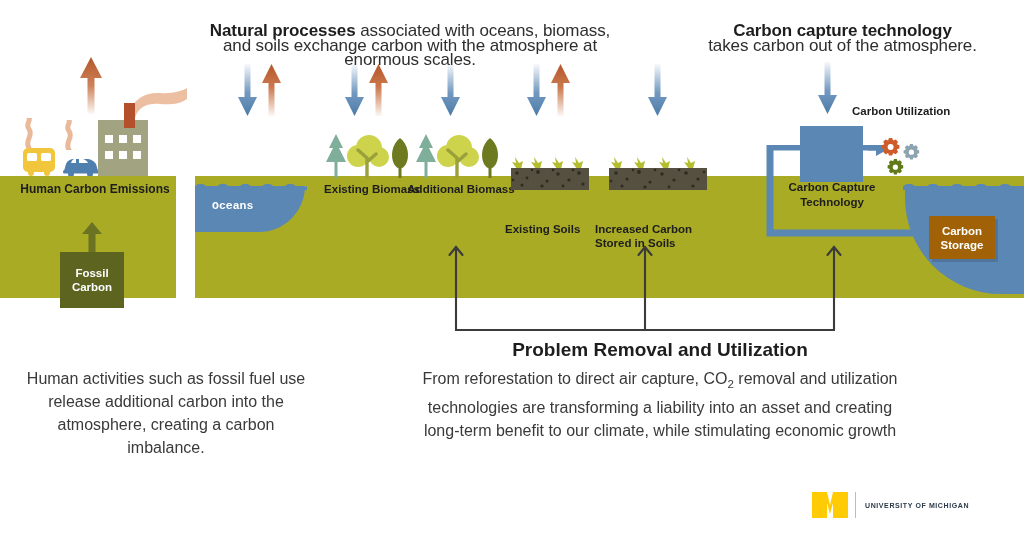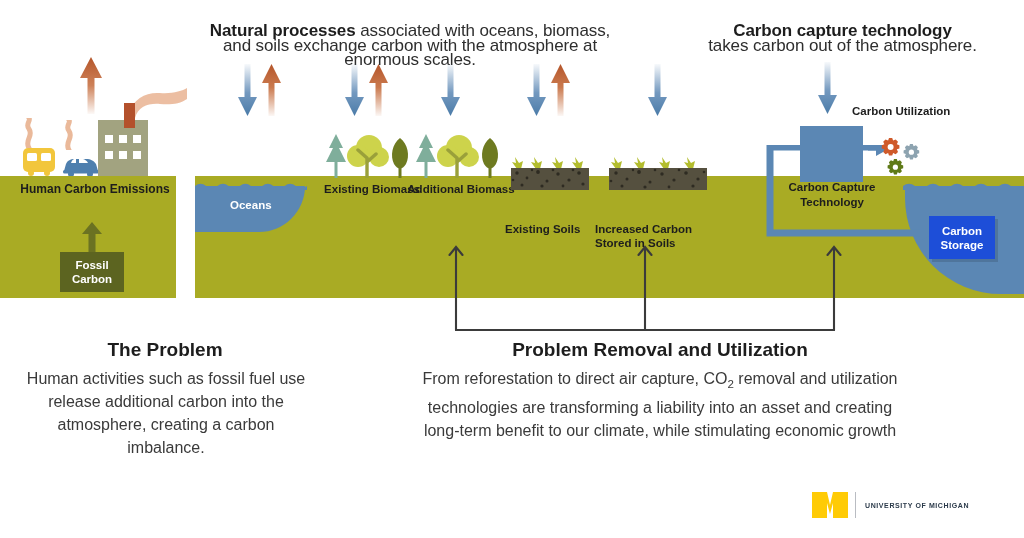--- a/index.html
+++ b/index.html
@@ -28,42 +28,42 @@
   #ocean-left  { left:195px; top:186px; width:110px; height:46px;
                  border-bottom-right-radius:46px 46px; }
   #ocean-right { left:905px; top:186px; width:119px; height:108px;
                  border-bottom-left-radius:96px 96px; }
   .wave { position:absolute; height:7px; }
   #wave-left  { left:195px; top:183px; width:112px; }
   #wave-right { left:903px; top:183px; width:121px; }
   .label-ocean {
     position:absolute; color:#ffffff; font-weight:bold; font-size:11.5px;
   }
-  #lbl-oceans { left:230px; top:199px; }
+  #lbl-oceans { left:212px; top:199px;font-family:Liberation Mono, monospace; }
 
   
   .exarrow { position:absolute; width:19px; height:52px; }
 
   
   #bus   { position:absolute; left:22px; top:146px; width:34px; height:30px; }
   #car   { position:absolute; left:62px; top:155px; width:38px; height:22px; }
   #factory { position:absolute; left:98px; top:120px; width:50px; height:57px; background:#a2a380; }
   .fwin { position:absolute; width:8px; height:8px; background:#ffffff; }
   #stack { position:absolute; left:124px; top:103px; width:11px; height:25px; background:#b4512c; }
   #plume { position:absolute; left:126px; top:88px; width:62px; height:30px; }
   .smoke { position:absolute; }
   #big-arrow { position:absolute; left:80px; top:57px; width:22px; height:57px; }
 
   #lbl-hce {
     position:absolute; left:20px; top:182px; width:150px; text-align:center;
     font-weight:bold; font-size:12px; color:#1d1d1d; line-height:15px;
   }
   #up-arrow-fossil { position:absolute; left:82px; top:222px; width:20px; height:32px; }
   #fossil-box {
-    position:absolute; left:60px; top:252px; width:64px; height:40px;
+    position:absolute; left:60px; top:252px; width:64px; height:56px;
     background:#5c6420; color:#ffffff; font-weight:bold; font-size:11.5px;
     display:flex; flex-direction:column; align-items:center; justify-content:center;
     line-height:14px; text-align:center;
   }
 
   
   .biomass-group { position:absolute; top:128px; width:100px; height:50px; }
   #bio1 { left:322px; } #bio2 { left:412px; }
   .biolabel {
     position:absolute; width:110px; text-align:center; font-weight:bold;
@@ -96,21 +96,21 @@
     position:absolute; left:772px; top:180px; width:120px; text-align:center;
     font-weight:bold; font-size:11.5px; color:#1d1d1d; line-height:14.5px;
   }
   #lbl-cu {
     position:absolute; left:852px; top:104px; width:110px; 
     font-weight:bold; font-size:11.5px; color:#1d1d1d; line-height:14px;
   }
   #gears { position:absolute; left:876px; top:136px; width:54px; height:44px; }
   #storage-box {
     position:absolute; left:929px; top:216px; width:66px; height:43px;
-    background:#1d4ed8; color:#ffffff; font-weight:bold; font-size:11.5px;
+    background:#a16207; color:#ffffff; font-weight:bold; font-size:11.5px;
     display:flex; flex-direction:column; align-items:center; justify-content:center;
     line-height:14px; text-align:center; box-shadow:3px 3px 0 rgba(0,0,0,0.13);
   }
 
   
   #bracket { position:absolute; left:445px; top:240px; width:400px; height:95px; }
 
   
   .blocktitle {
     position:absolute; text-align:center; font-weight:bold;
@@ -376,21 +376,20 @@
       <path d="M200,90 L200,8"></path>
       <path d="M389,90 L389,8"></path>
     </g>
     <g fill="none" stroke="#3b3b3b" stroke-width="2.1" stroke-linecap="round">
       <path d="M4.5,15 L11,7 L17.5,15"></path>
       <path d="M193.5,15 L200,7 L206.5,15"></path>
       <path d="M382.5,15 L389,7 L395.5,15"></path>
     </g>
   </svg>
 
-  <div class="blocktitle" id="t-problem">The Problem</div>
   <div class="blockbody" id="b-problem">Human activities such as fossil fuel use release additional carbon into the atmosphere, creating a carbon imbalance.</div>
   <div class="blocktitle" id="t-removal">Problem Removal and Utilization</div>
   <div class="blockbody" id="b-removal"><span>From reforestation to direct air capture, CO</span><sub>2</sub><span> removal and utilization technologies are transforming a liability into an asset and creating long-term benefit to our climate, while stimulating economic growth</span></div>
 
   <div id="logo">
     <svg id="logo-m" viewBox="0 0 36 26">
       <path d="M0,0 H10 V26 H0 Z M26,0 H36 V26 H26 Z M10,0 H15 L18,13 L21,0 H26 V26 H21 V11 L18,22 L15,11 V26 H10 Z" fill="#ffcb05"></path>
     </svg>
     <div id="logo-div"></div>
     <div id="logo-txt">

